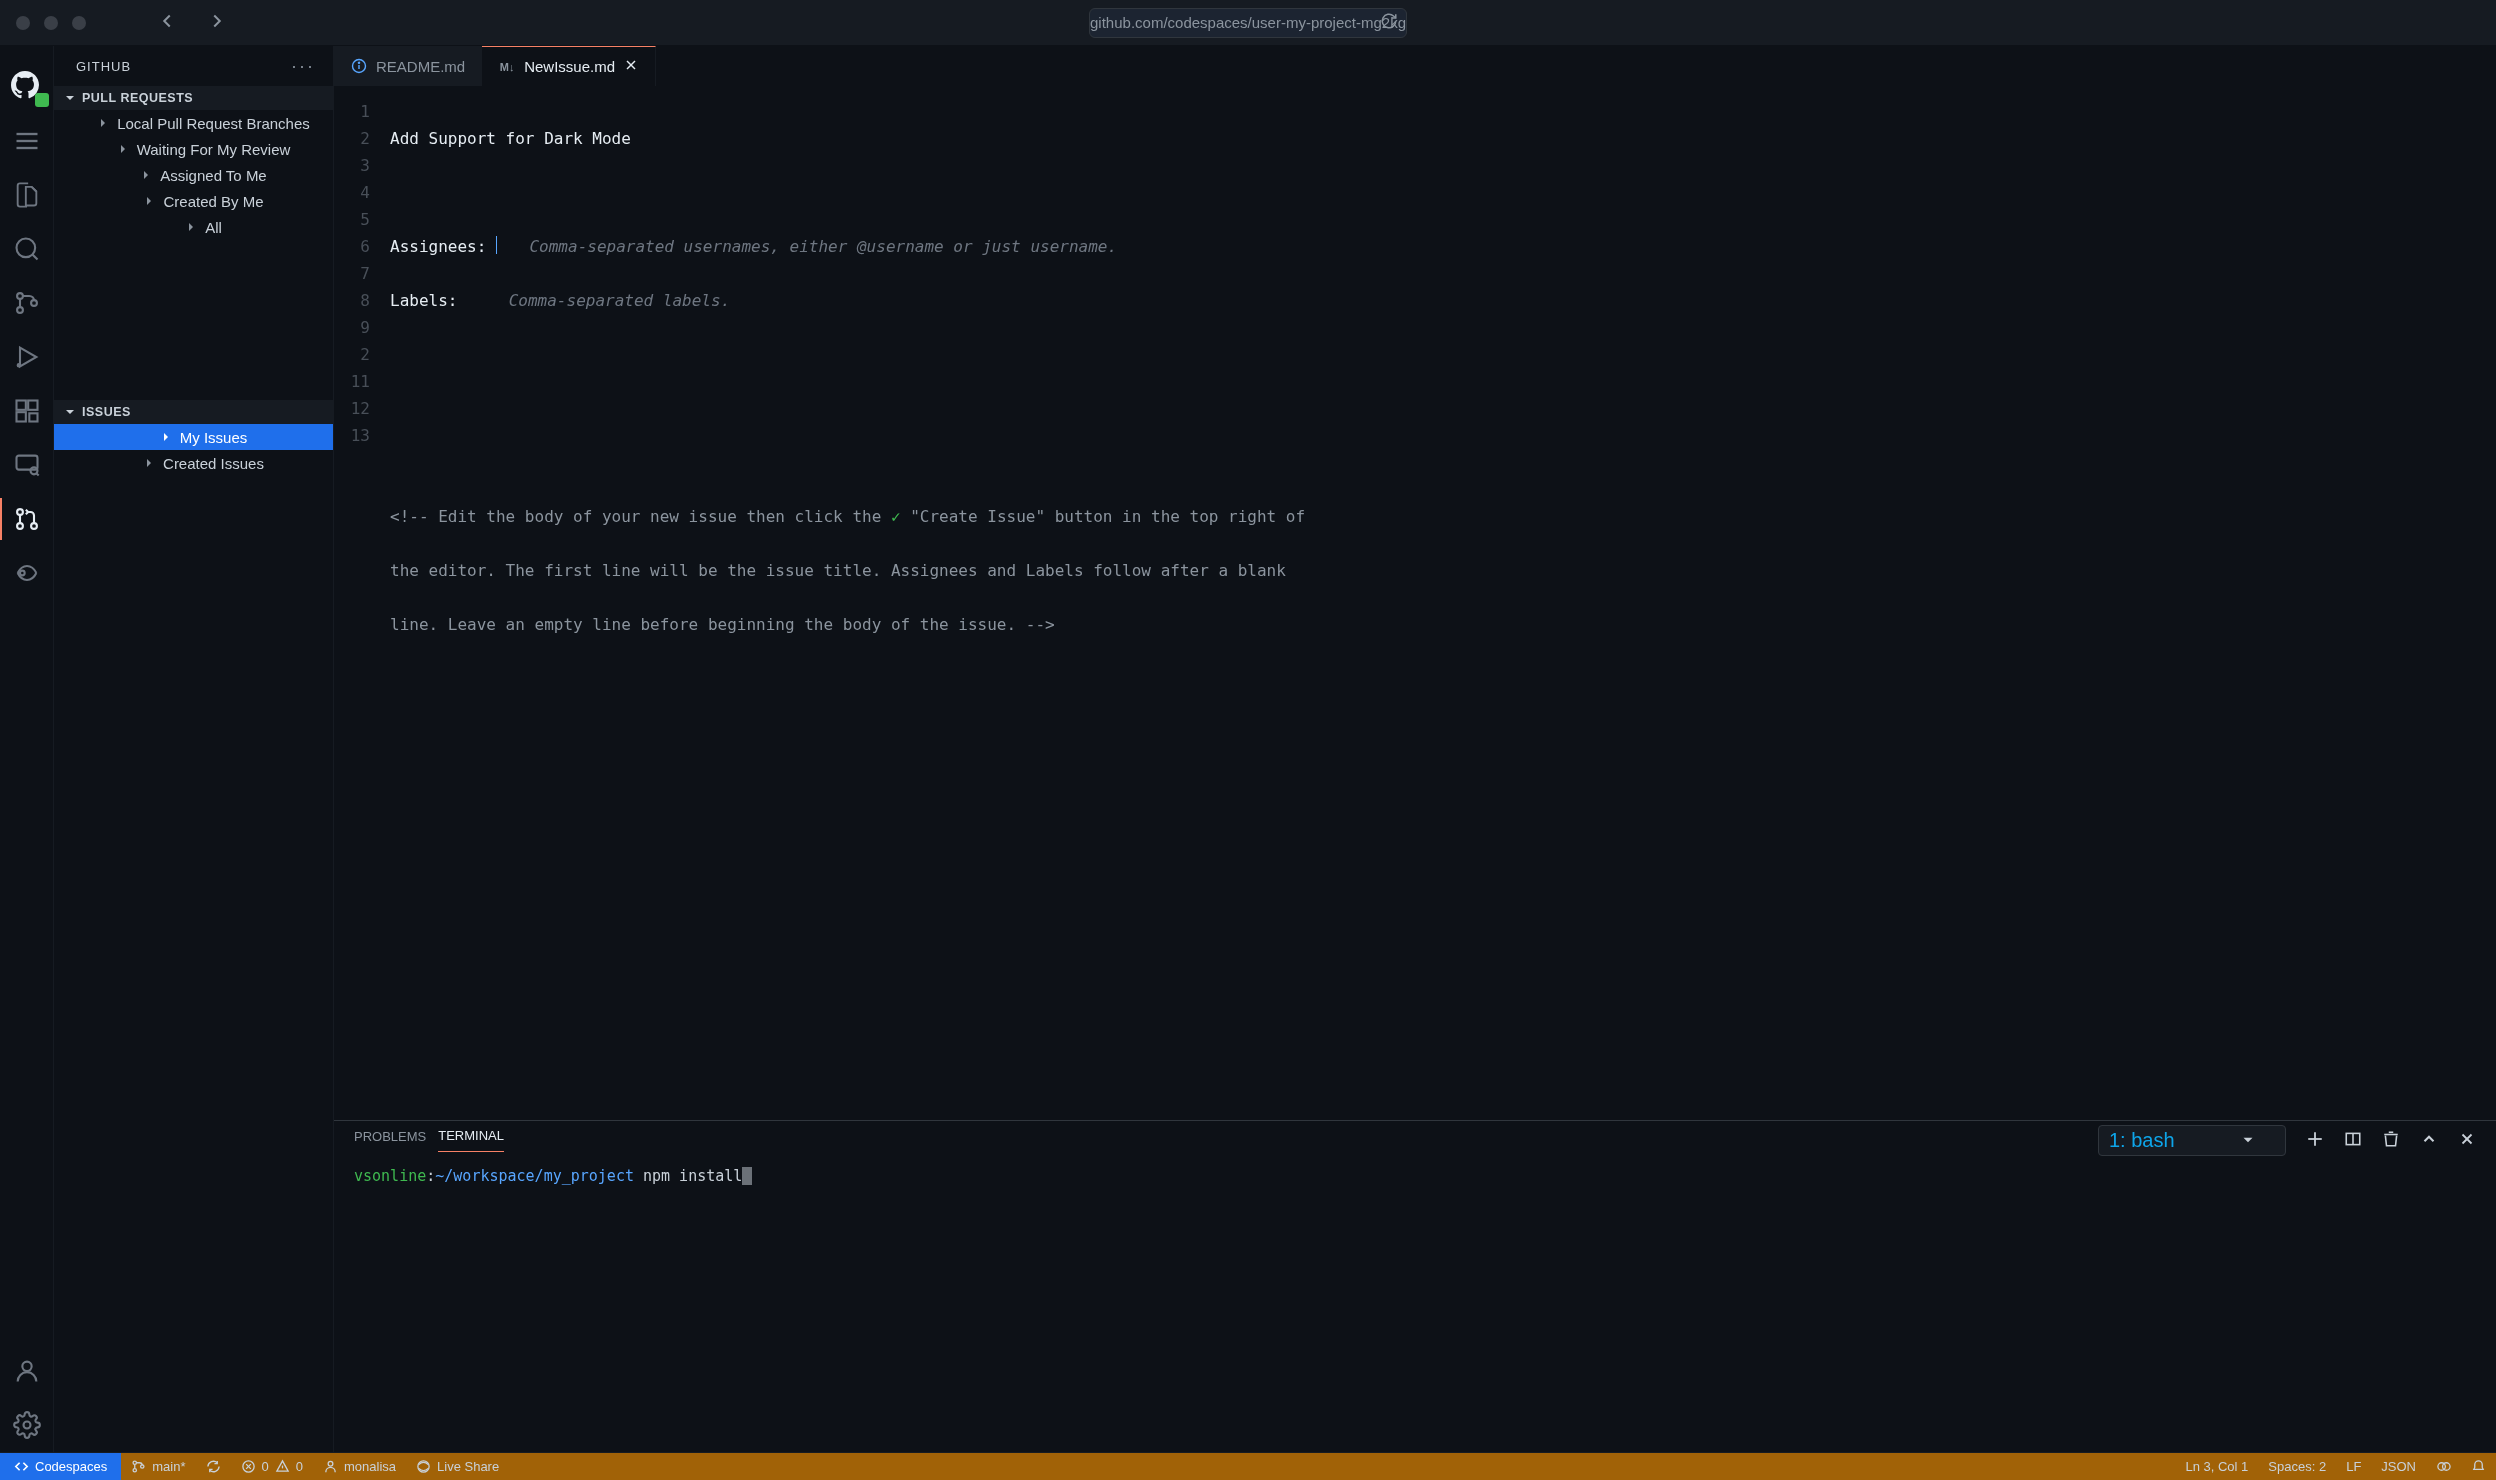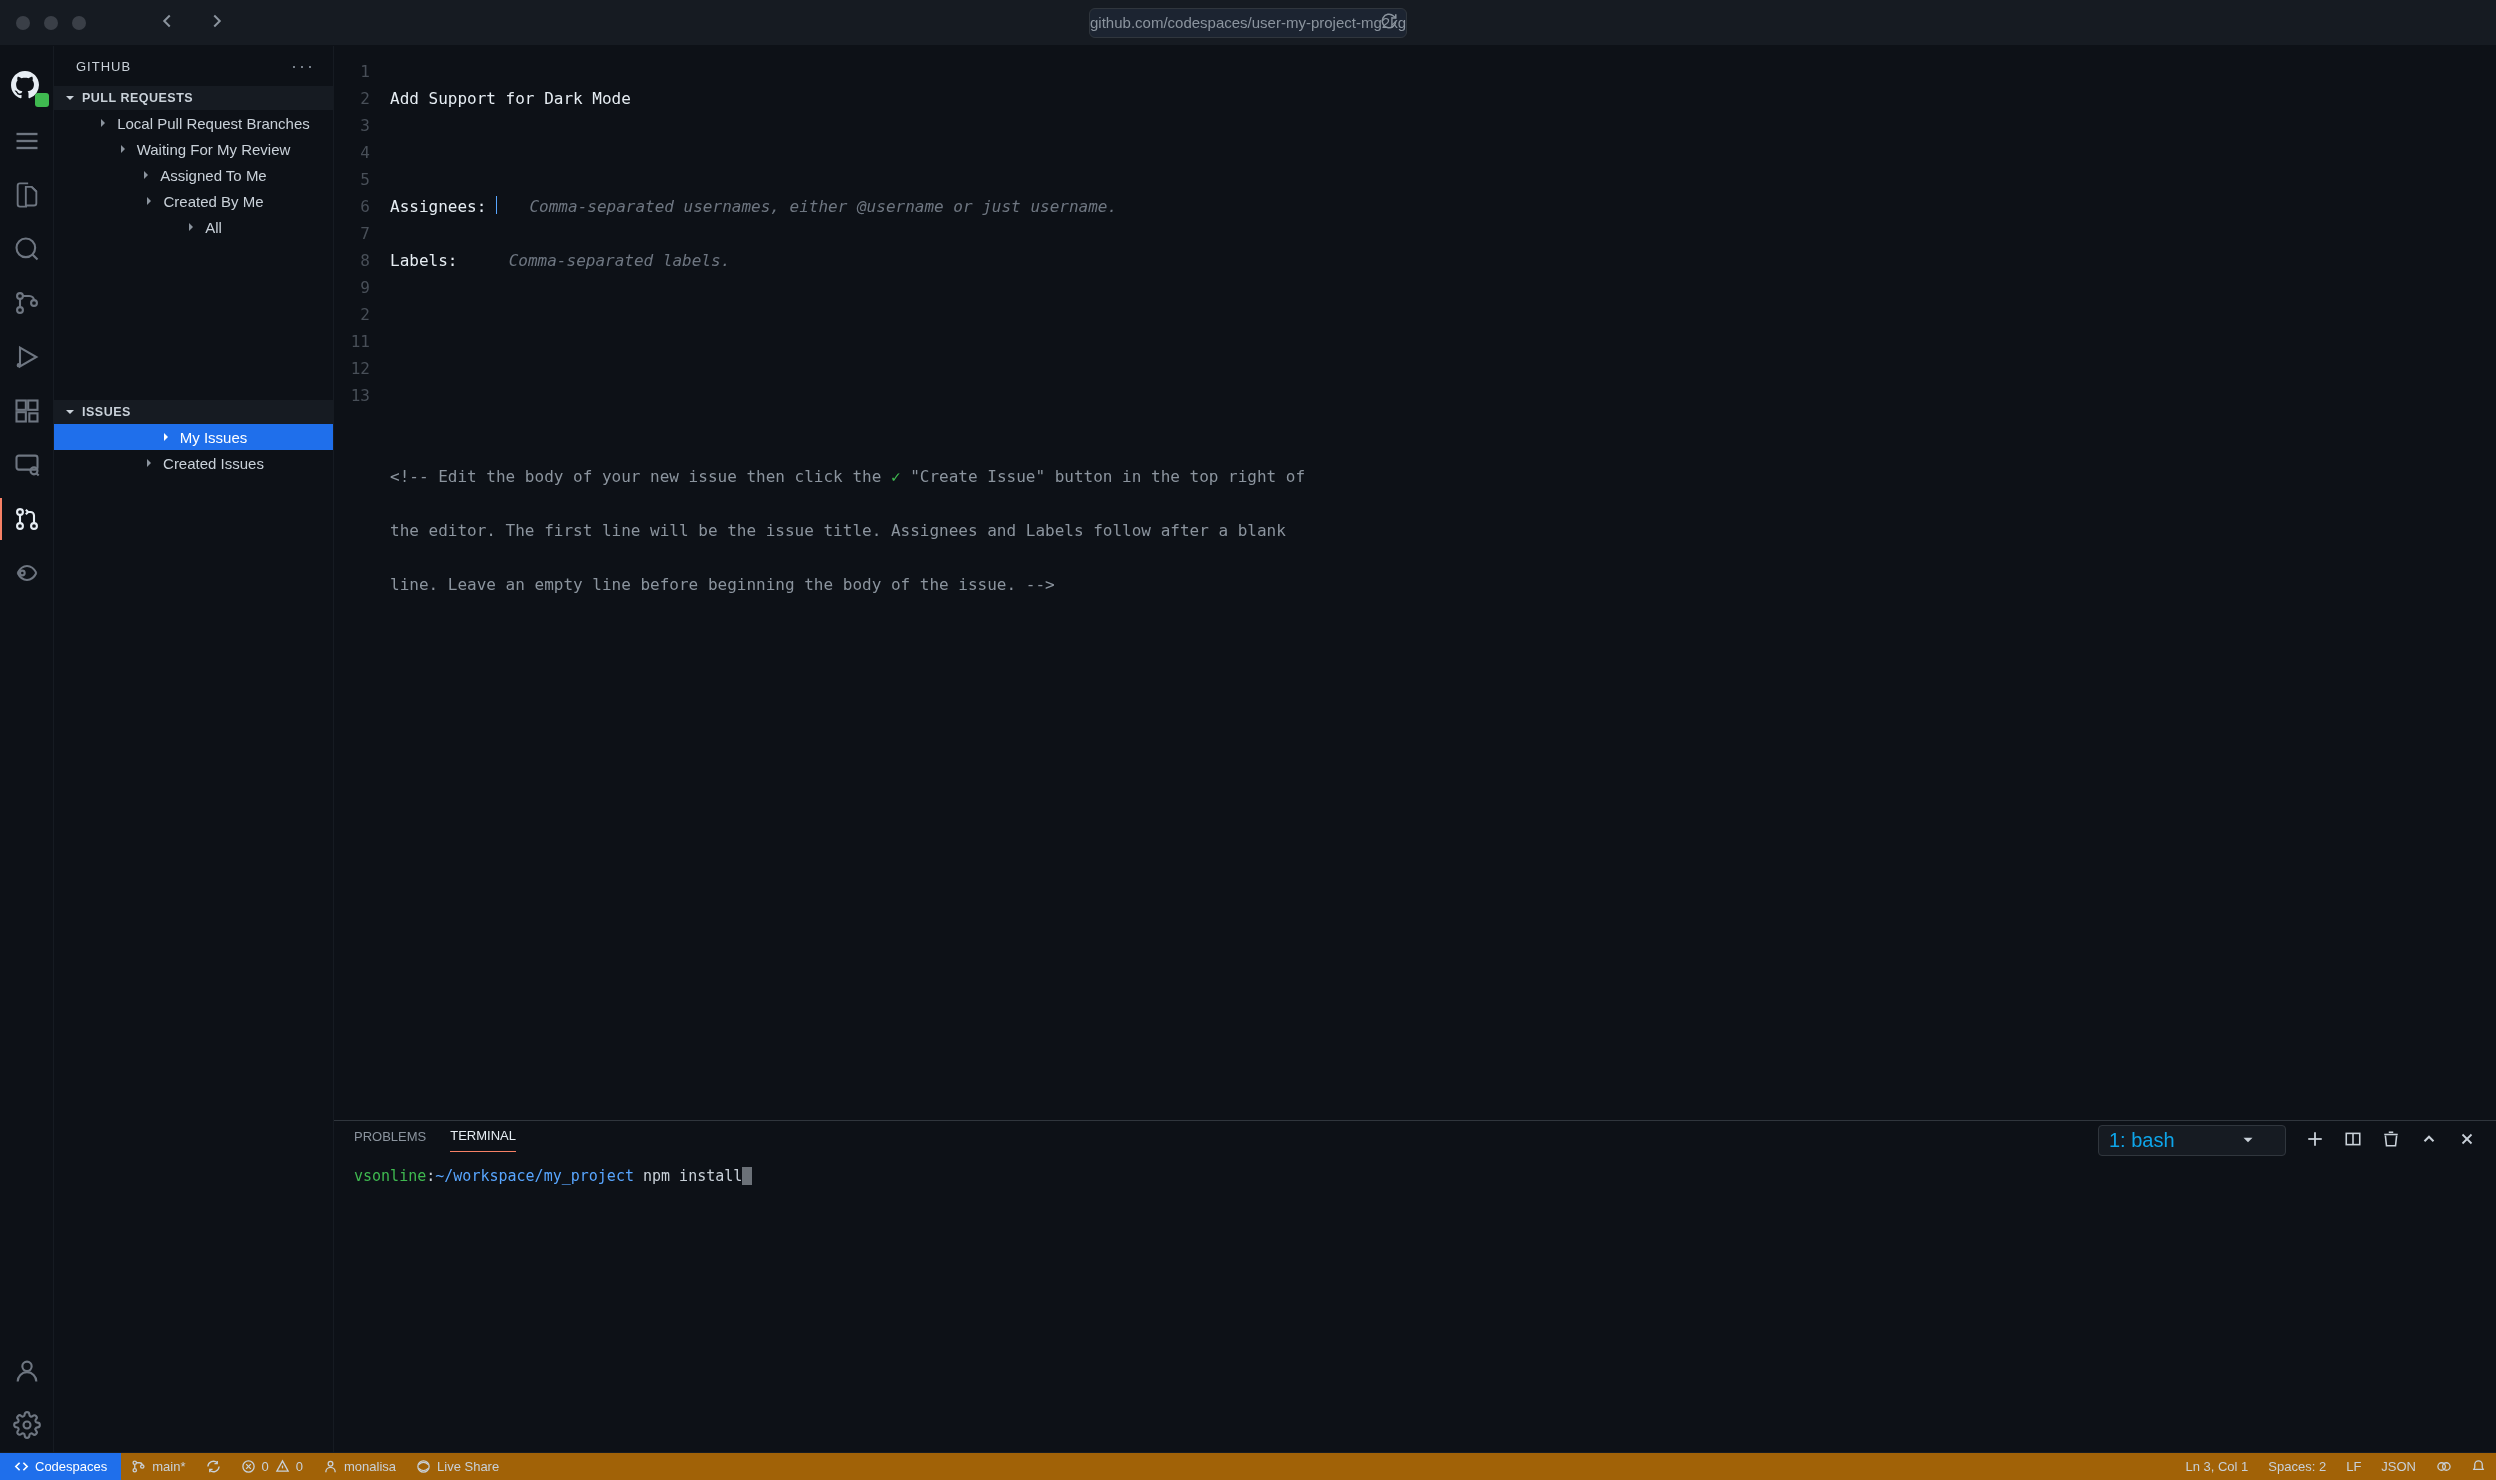--- a/index.html
+++ b/index.html
@@ -204,21 +204,21 @@
     border-top: 1px solid #30363d;
     background: #0d1117;
     display: flex;
     flex-direction: column;
   }
   .panel-tabs {
     height: 38px;
     display: flex;
     align-items: center;
     padding: 0 20px;
-    gap: 24px;
+    gap: 12px;
     font-size: 13px;
     color: #8b949e;
     position: relative;
   }
   .panel-tab { cursor: pointer; padding-bottom: 8px; }
   .panel-tab.active { color: #e6edf3; border-bottom: 1.5px solid #f78166; }
   .panel-actions {
     margin-left: auto;
     display: flex;
     align-items: center;
@@ -458,20 +458,42 @@
     </div>
     <div class="tree-item">
       <svg viewBox="0 0 16 16" fill="currentColor">
           <path d="M6 4l4 4-4 4V4z"></path>
         </svg>
       <span>Created Issues</span>
     </div>
   </div>
 
   <div class="editor-area">
+    <div class="tabs">
+      <div class="tab">
+        <span class="icon readme-icon">
+          <svg viewBox="0 0 16 16" fill="none" stroke="currentColor" stroke-width="1.4">
+              <circle cx="8" cy="8" r="6.5"></circle>
+              <line x1="8" y1="7" x2="8" y2="11"></line>
+              <circle cx="8" cy="4.8" r="0.6" fill="currentColor"></circle>
+            </svg>
+        </span>
+        <span>README.md</span>
+      </div>
+      <div class="tab active">
+        <span class="icon md-icon">M↓</span>
+        <span>NewIssue.md</span>
+        <span class="close">
+          <svg viewBox="0 0 16 16" fill="none" stroke="currentColor" stroke-width="1.5">
+              <line x1="4" y1="4" x2="12" y2="12"></line>
+              <line x1="12" y1="4" x2="4" y2="12"></line>
+            </svg>
+        </span>
+      </div>
+    </div>
 
     <div class="editor">
       <div class="gutter">
         <div>1</div>
         <div>2</div>
         <div>3</div>
         <div>4</div>
         <div>5</div>
         <div>6</div>
         <div>7</div>

